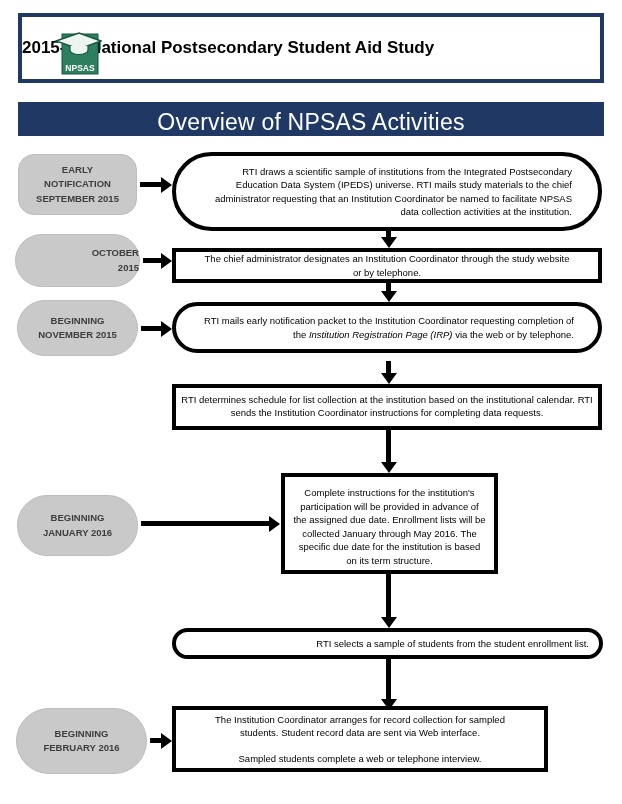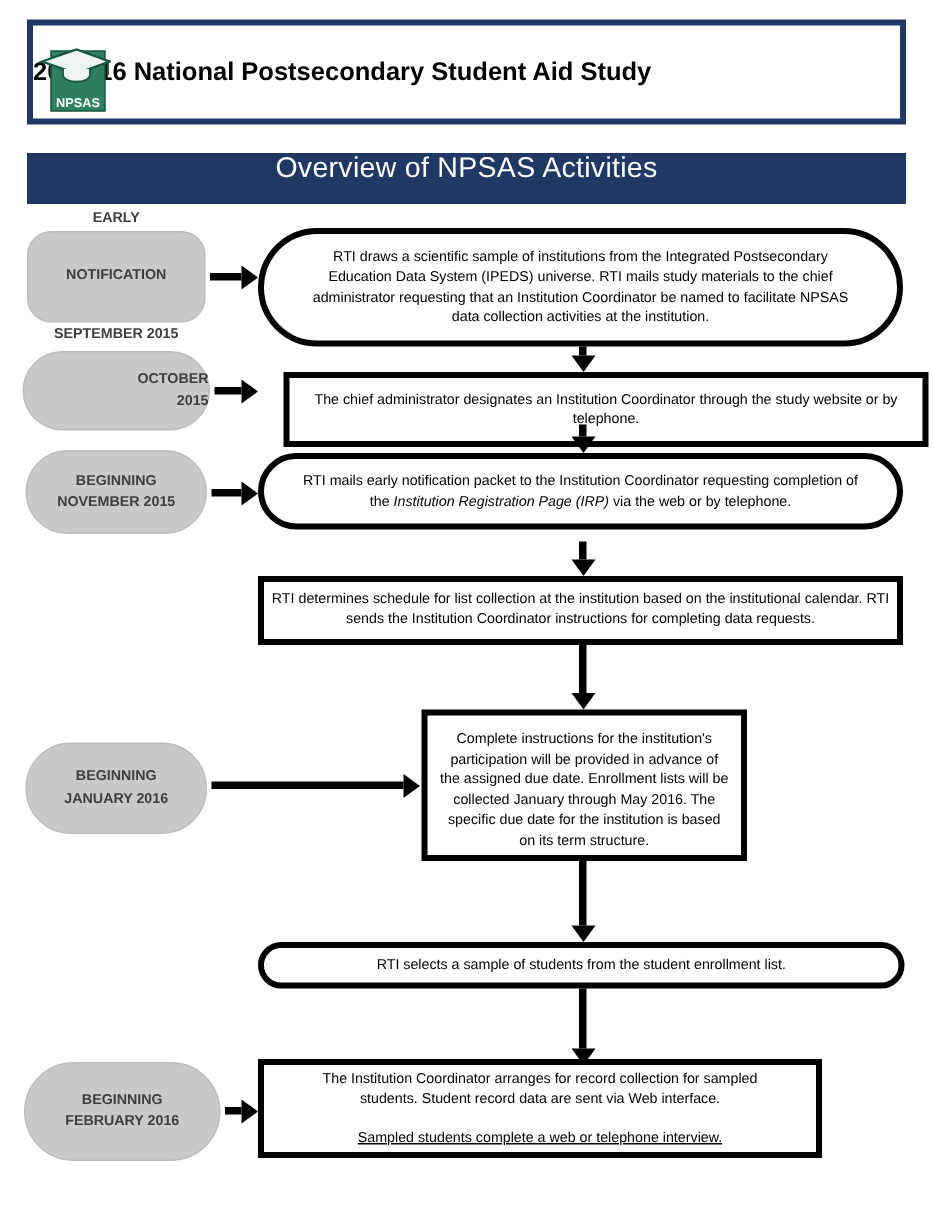--- a/index.html
+++ b/index.html
@@ -3,53 +3,53 @@
 <meta charset="utf-8">
 <style>
   html,body { margin:0; padding:0; background:#ffffff; }
   body { width:622px; height:804px; font-family:"Liberation Sans", sans-serif; }
   .page { position:relative; width:622px; height:804px; background:#ffffff; overflow:hidden; }
 
   
   .header-box { position:absolute; left:18px; top:13px; width:586px; height:70px;
     border:4px solid #1f3864; background:#ffffff; box-sizing:border-box;
     display:flex; align-items:center; justify-content:center; }
-  .logo-wrap { position:absolute; left:4px; top:6px; width:48px; height:54px; }
+  .logo-wrap { position:absolute; left:32px; top:6px; width:48px; height:54px; }
   .title { font-weight:bold; font-size:17px; line-height:1.4; color:#000; width:100%; }
 
   
   .banner { position:absolute; left:18px; top:102px; width:586px; height:34px;
-    background:#1f3864; color:#ffffff; font-size:19px; box-sizing:border-box;
-    display:flex; align-items:flex-start; justify-content:center; letter-spacing:0.2px; }
+    background:#1f3864; color:#ffffff; font-size:23px; box-sizing:border-box;
+    display:flex; align-items:flex-end; justify-content:center; letter-spacing:0.2px; }
 
   
   .milestone { position:absolute; background:#c9c9c9; border:1px solid #bdbdbd;
     color:#3d3d3d; font-weight:bold; font-size:9.5px; line-height:1.5;
     display:flex; flex-direction:column; justify-content:center; text-align:center;
     box-sizing:border-box; }
   .milestone span { display:block; }
-  .m1 { left:18px;  top:154px; width:119px; height:61px; border-radius:16px;gap:24px; }
+  .m1 { left:18px;  top:154px; width:119px; height:61px; border-radius:16px; }
   .m2 { left:15px;  top:234px; width:125px; height:53px; border-radius:27px;align-items:flex-end; }
   .m3 { left:17px;  top:300px; width:121px; height:56px; border-radius:28px; }
   .m4 { left:17px;  top:495px; width:121px; height:61px; border-radius:30px; }
   .m5 { left:16px;  top:708px; width:131px; height:66px; border-radius:33px; }
 
   
   .step { position:absolute; border:4px solid #000; background:#fff; box-sizing:border-box;
     font-size:9.5px; line-height:1.42; color:#000; text-align:center;
     display:flex; flex-direction:column; justify-content:center; }
-  .stadium { border-radius:999px; }
+  .stadium { border-radius:999px;text-align:right; }
   .s1 { left:172px; top:152px; width:430px; height:79px; padding:3px 26px; }
-  .s2 { left:172px; top:248px; width:430px; height:50px; padding:1px 12px;margin-left:17px; }
+  .s2 { left:172px; top:248px; width:430px; height:35px; padding:1px 24px; }
   .s3 { left:172px; top:302px; width:430px; height:51px; padding:2px 24px; }
   .s4 { left:172px; top:384px; width:430px; height:46px; padding:1px 1px; line-height:1.35; }
   .s5 { left:281px; top:473px; width:217px; height:101px; padding:3px 8px;justify-content:flex-end; }
   .s6 { left:172px; top:628px; width:431px; height:31px; padding:1px 10px; }
   .s7 { left:172px; top:706px; width:376px; height:66px; padding:2px 20px; }
-  .s7 .para + .para { margin-top:12px;text-decoration:underline; }
+  .s7 .para + .para { margin-top:12px; }
 
   
   .harrow { position:absolute; height:5px; background:#000; }
   .harrow::after { content:''; position:absolute; right:-11px; top:50%; transform:translateY(-50%);
     border-top:8px solid transparent; border-bottom:8px solid transparent; border-left:11px solid #000; }
   .h1 { left:140px; top:182px; width:21px; }
   .h2 { left:143px; top:258px; width:18px; }
   .h3 { left:141px; top:326px; width:20px; }
   .h4 { left:141px; top:521px; width:128px; }
   .h5 { left:150px; top:738px; width:11px; }

